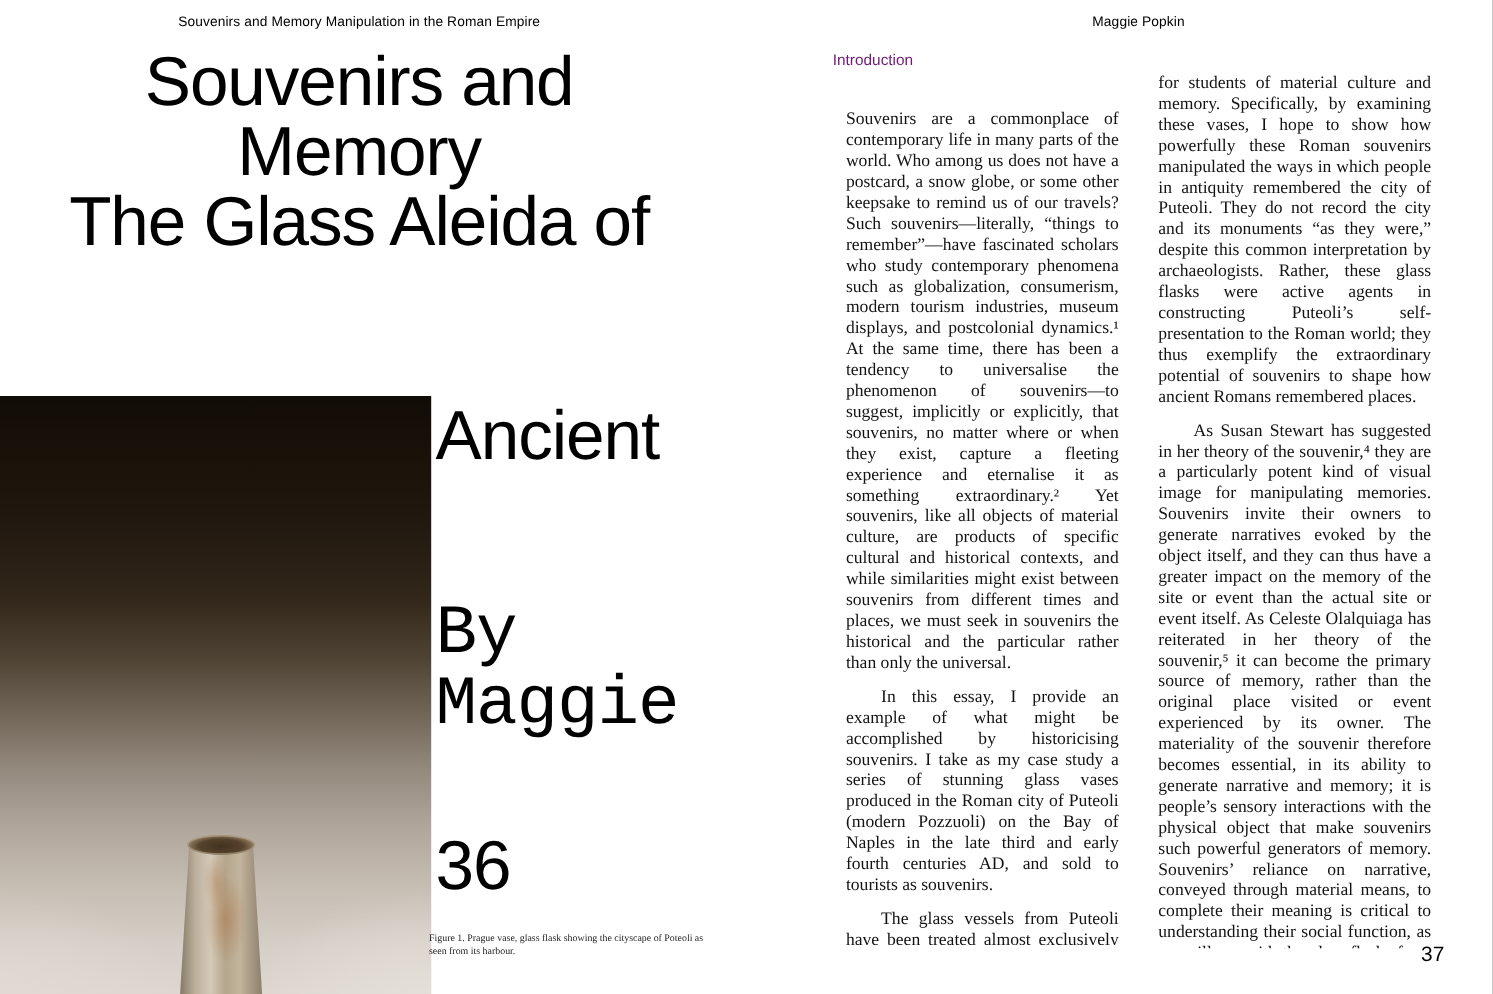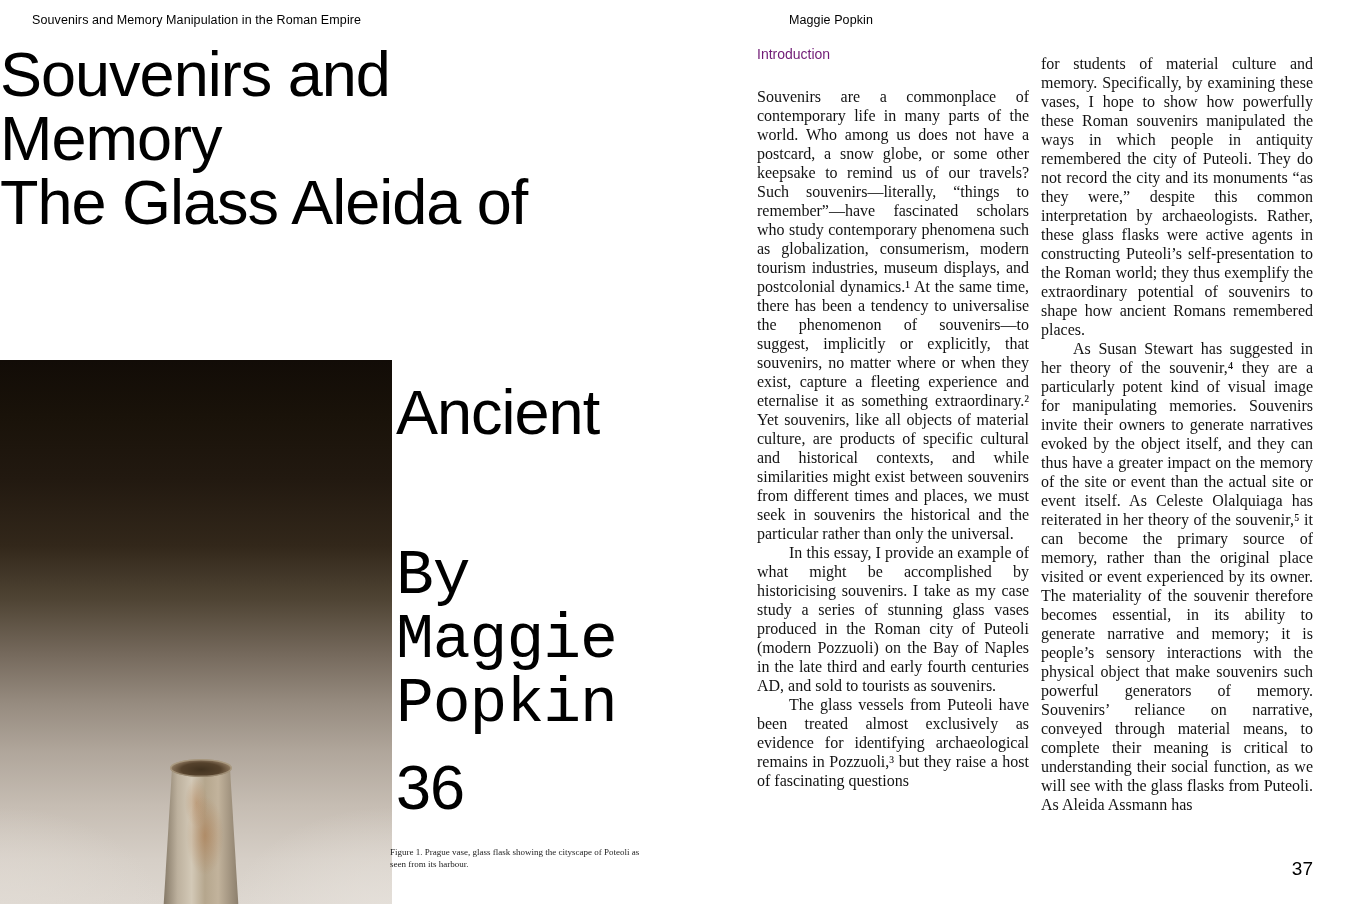--- a/index.html
+++ b/index.html
@@ -1,28 +1,28 @@
 <!DOCTYPE html>
 <html lang="en"><head>
 <meta charset="utf-8">
 <style>
   html,body{margin:0;padding:0;background:#888;}
   .spread{
     position:relative;width:1357px;height:904px;background:#ffffff;
     overflow:hidden;font-family:"Liberation Sans",sans-serif;color:#000;
   }
   
-  .run-head{position:absolute;top:13px;font-size:12.5px;letter-spacing:.1px;color:#000;padding-left:32px;}
+  .run-head{position:absolute;top:13px;font-size:12.5px;letter-spacing:.1px;text-align:center;color:#000;}
   .run-head.left{left:0;width:653px;}
   .run-head.right{left:757px;width:556px;}
 
   
   .display{font-size:63px;line-height:64px;letter-spacing:-1px;font-weight:400;color:#000;}
-  .title-centered{position:absolute;left:0;top:42px;width:653px;text-align:left;}
-  .title-wrapped{position:absolute;left:396px;top:380px;text-align:center;}
+  .title-centered{position:absolute;left:0;top:42px;width:653px;text-align:center;}
+  .title-wrapped{position:absolute;left:396px;top:364px;text-align:center;}
   .byline{position:absolute;left:396px;top:545px;text-align:left;font-family:Liberation Mono, monospace;}
   .folio-left{position:absolute;left:396px;top:755px;}
 
   
   .photo{position:absolute;left:0;top:360px;width:392px;height:544px;overflow:hidden;
     background:
       radial-gradient(ellipse 240px 170px at 0% 104%, rgba(225,219,212,.95), rgba(225,219,212,0) 70%),
       radial-gradient(ellipse 240px 170px at 100% 104%, rgba(230,225,219,.95), rgba(230,225,219,0) 70%),
       linear-gradient(180deg,#120c07 0%,#191209 10%,#221910 22%,#32271a 34%,#4f4434 44%,#75695c 54%,#968b7f 63%,#b0a69b 72%,#c6bdb3 82%,#d6cfc7 92%,#ddd7d0 100%);
   }
@@ -38,21 +38,21 @@
 
   .caption{position:absolute;left:390px;top:846px;width:256px;
     font-family:"Liberation Serif","DejaVu Serif",serif;font-size:9px;line-height:12px;color:#1c1c1c;}
 
   
   .section-heading{position:absolute;left:757px;top:46px;width:272px;text-align:left;
     font-size:14px;color:#701a75;}
   .col{position:absolute;width:272px;overflow:hidden;
     font-family:"Liberation Serif","DejaVu Serif","DejaVu Sans",serif;
     font-size:16px;line-height:19px;color:#121212;text-align:justify;}
-  .col p{margin:0;}
+  .col p{margin:12px;}
   .col p.indent{text-indent:32px;}
   .col1{left:757px;top:87px;height:772px;}
   .col2{left:1041px;top:54px;height:808px;}
   .folio-right{position:absolute;left:1041px;top:858px;width:272px;text-align:right;
     font-size:19px;color:#000;}
 </style>
 </head>
 <body>
 
 <div class="spread">
@@ -73,21 +73,20 @@
 
   </figure>
 
   <div class="title-wrapped display">
       <div>Ancient</div>
     </div>
 
   <div class="byline display">
       <div>By</div>
       <div>Maggie</div>
-      <div>Popkin</div>
     </div>
 
   <div class="folio-left display">36</div>
 
   <div class="caption">Figure 1. Prague vase, glass flask showing the cityscape of Poteoli as seen from its harbour.</div>
 
   <div class="section-heading">Introduction</div>
 
   <div class="col col1">
       <p>Souvenirs are a commonplace of contemporary life in many parts of the world. Who among us does not have a postcard, a snow globe, or some other keepsake to remind us of our travels? Such souvenirs—literally, “things to remember”—have fascinated scholars who study contemporary phenomena such as globalization, consumerism, modern tourism industries, museum displays, and postcolonial dynamics.¹ At the same time, there has been a tendency to universalise the phenomenon of souvenirs—to suggest, implicitly or explicitly, that souvenirs, no matter where or when they exist, capture a fleeting experience and eternalise it as something extraordinary.² Yet souvenirs, like all objects of material culture, are products of specific cultural and historical contexts, and while similarities might exist between souvenirs from different times and places, we must seek in souvenirs the historical and the particular rather than only the universal.</p>

